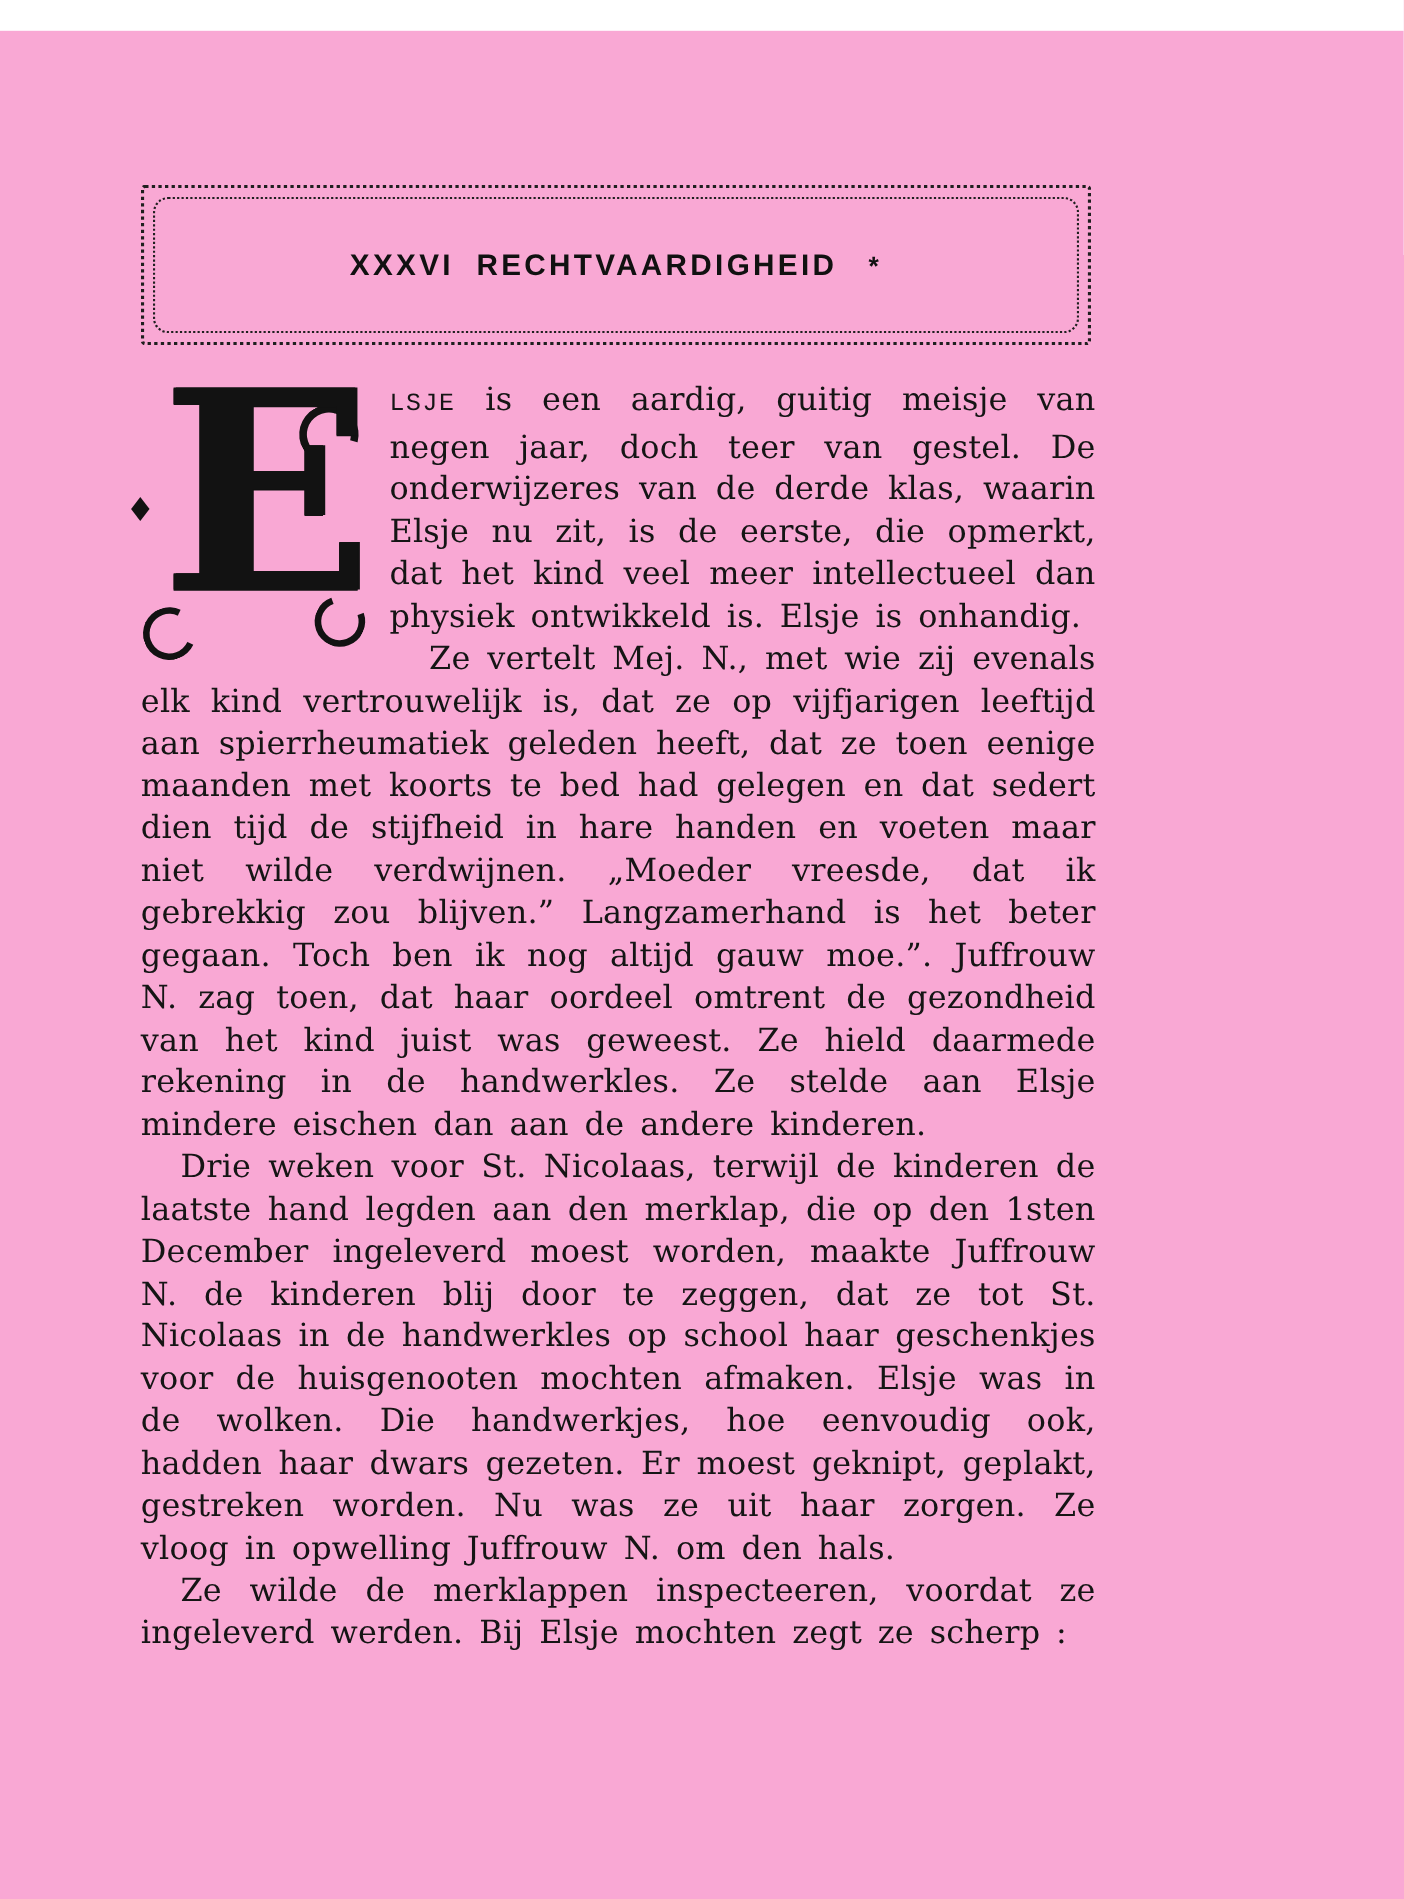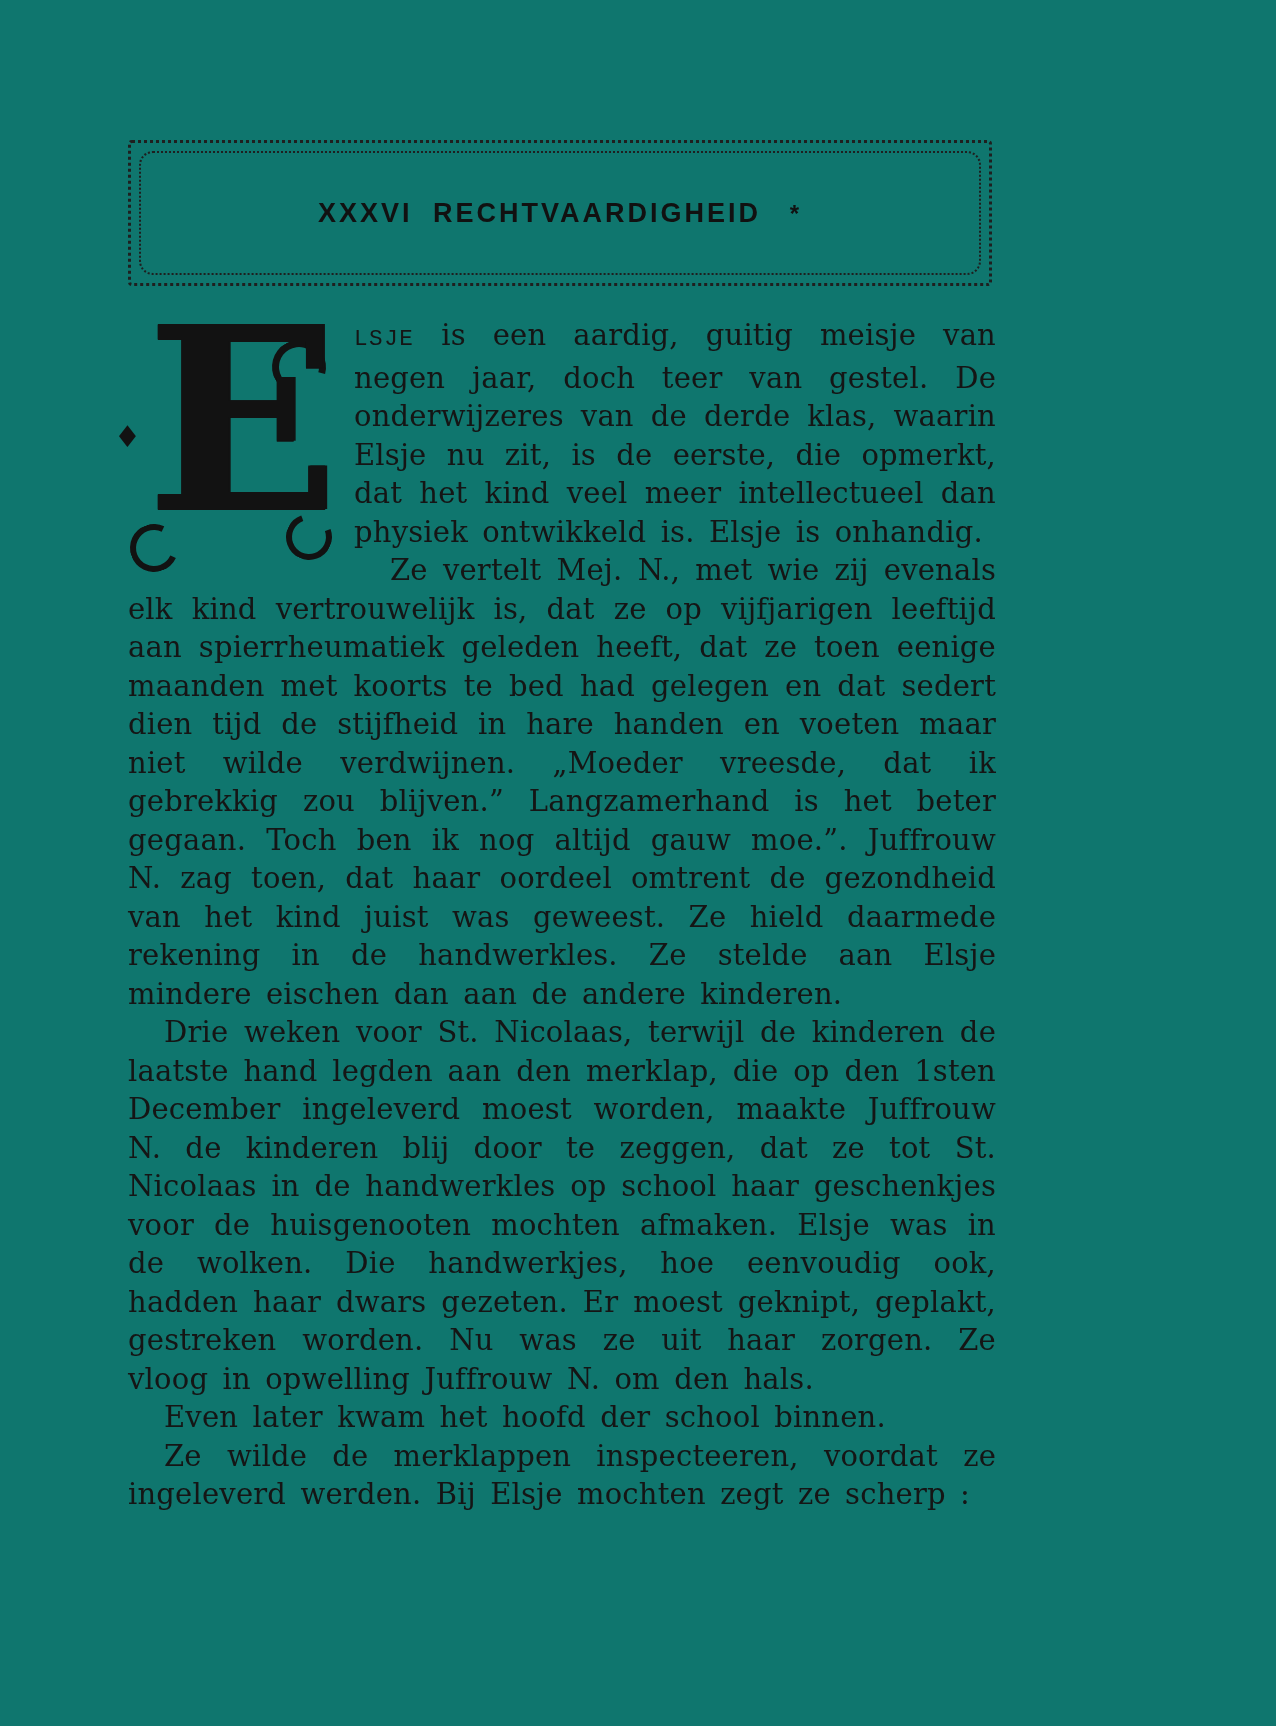--- a/index.html
+++ b/index.html
@@ -11,21 +11,22 @@
     width: 1276px;
     height: 1726px;
     position: relative;
     font-family: "DejaVu Serif", serif;
     color: #151515;
     overflow: hidden;
   }
   .page {
     position: absolute;
     inset: 0;
-    background: #0f766e;
+    background: #f9a8d4;
+    margin-top: 28px;
   }
 
   
   .chapter-box {
     position: absolute;
     left: 128px;
     top: 140px;
     width: 864px;
     height: 146px;
     box-sizing: border-box;
@@ -165,17 +166,16 @@
   <div class="article">
     <div class="drop-cap">
       <span class="diamond-ornament"></span>
       <span class="curl-ornament"></span>
       <span class="letter">E</span>
     </div>
 
   <p class="para first"><span class="smallcaps">LSJE</span><span> is een aardig, guitig meisje van negen jaar, doch teer van gestel. De onderwijzeres van de derde klas, waarin Elsje nu zit, is de eerste, die opmerkt, dat het kind veel meer intellectueel dan physiek ontwikkeld is. Elsje is onhandig.</span></p>
       <p class="para"><span>Ze vertelt Mej. N., met wie zij evenals </span><span class="italic">elk</span><span> kind vertrouwelijk is, dat ze op vijfjarigen leeftijd aan spierrheumatiek geleden heeft, dat ze toen eenige maanden met koorts te bed had gelegen en dat sedert dien tijd de stijfheid in hare handen en voeten maar niet wilde verdwijnen. „Moeder vreesde, dat ik gebrekkig zou blijven.” Langzamerhand is het beter gegaan. Toch ben ik nog altijd gauw moe.”. Juffrouw N. zag toen, dat haar oordeel omtrent de gezondheid van het kind juist was geweest. Ze hield daarmede rekening in de handwerkles. Ze stelde aan Elsje mindere eischen dan aan de andere kinderen.</span></p>
       <p class="para"><span>Drie weken voor St. Nicolaas, terwijl de kinderen de laatste hand legden aan den merklap, die op den 1sten December ingeleverd moest worden, maakte Juffrouw N. de kinderen blij door te zeggen, dat ze tot St. Nicolaas in de handwerkles op school haar ge</span><span class="italic">schenkjes voor de huisgenooten mochten afmaken.</span><span> Elsje was in de wolken. Die handwerkjes, hoe eenvoudig ook, hadden haar dwars gezeten. Er moest geknipt, geplakt, gestreken worden. Nu was ze uit haar zorgen. Ze vloog in opwelling Juffrouw N. om den hals.</span></p>
-      <p class="para"><span>Even later kwam het hoofd der school binnen.</span></p>
       <p class="para"><span>Ze wilde de merklappen inspecteeren, voordat ze ingeleverd werden. Bij Elsje mochten zegt ze scherp :</span></p>
     </div>
 
 </div>
 
 </body></html>

